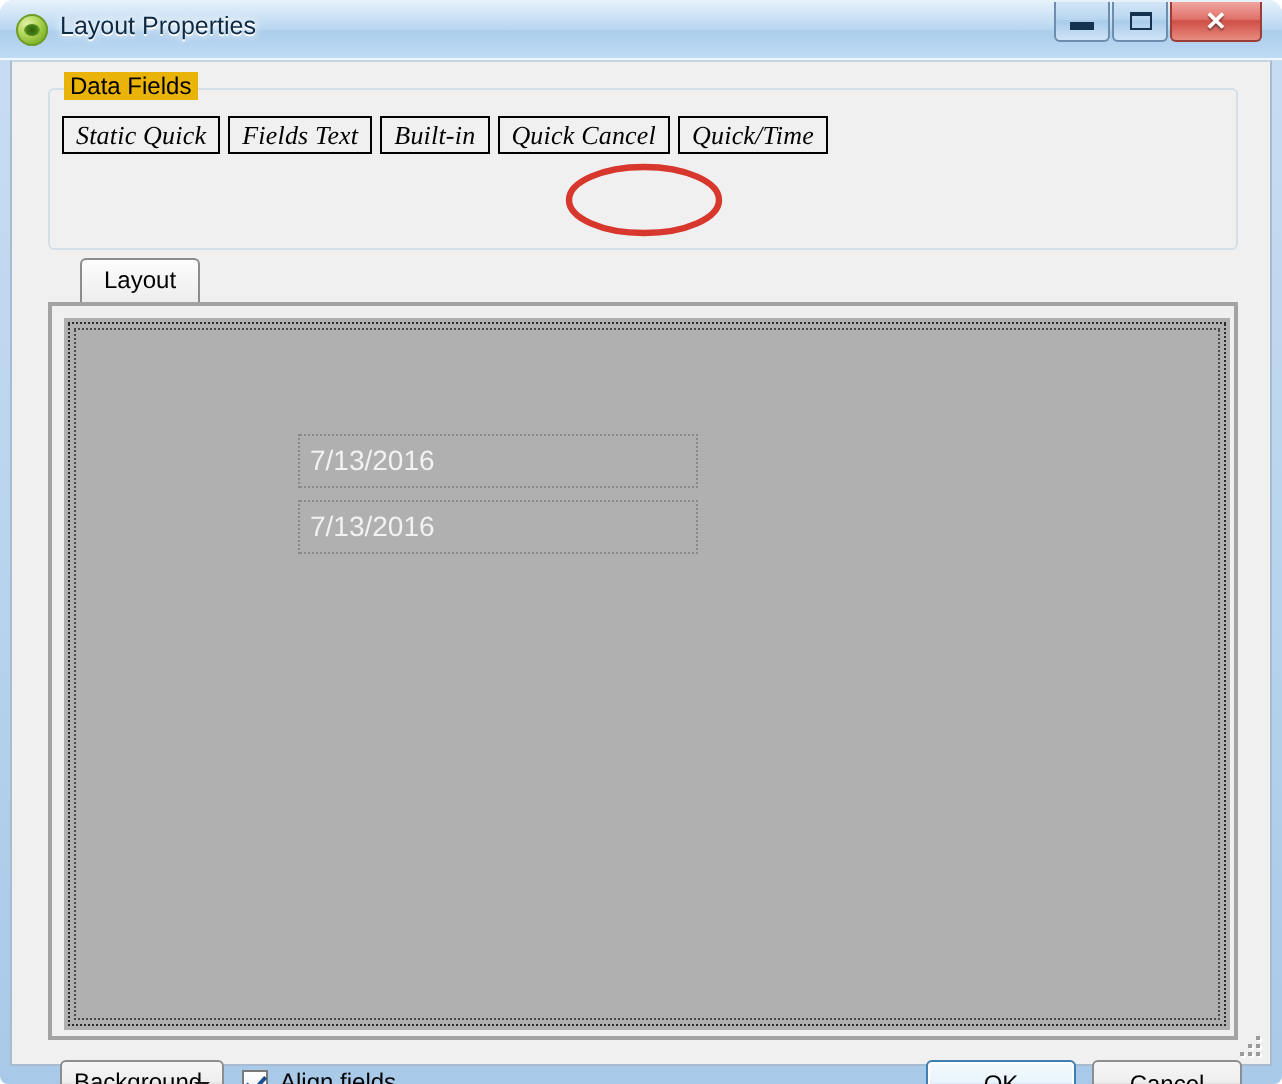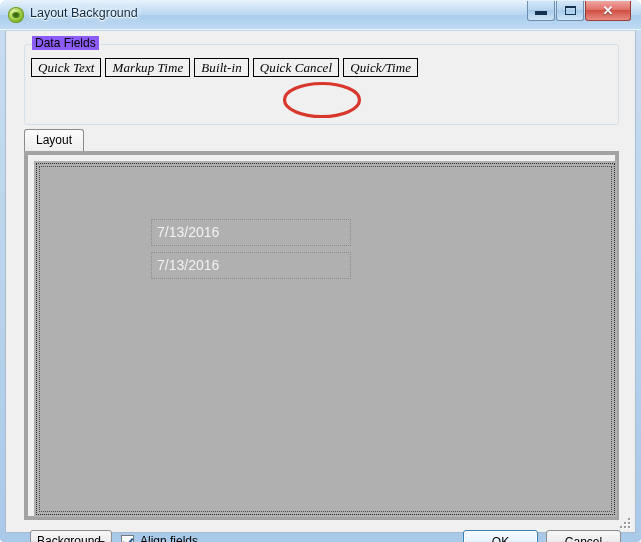--- a/index.html
+++ b/index.html
@@ -152,21 +152,21 @@
     box-sizing: border-box;
     border: 1px solid #d5dfe8;
     border-radius: 3px;
     background: transparent;
   }
   #group-datafields-label {
     position: absolute;
     left: 26px;
     top: 5px;
     padding: 0 3px;
-    background: #8b5cf6;
+    background: #eab308;
     font-size: 12px;
     color: #000000;
     white-space: nowrap;
   }
   #fields-row {
     position: absolute;
     left: 25px;
     top: 27px;
     display: flex;
     gap: 4px;
@@ -200,42 +200,42 @@
   
   #tabstrip {
     position: absolute;
     left: 18px;
     top: 98px;
     width: 595px;
     height: 22px;
   }
   #tab-layout {
     position: absolute;
-    left: 0;
+    left: 16px;
     top: 0;
     height: 23px;
     box-sizing: border-box;
     padding: 3px 11px 0 11px;
     border: 1px solid #8c8c8c;
     border-bottom: none;
     border-radius: 3px 3px 0 0;
     background: linear-gradient(to bottom, #fdfdfd 0%, #f4f4f4 50%, #ededed 100%);
     font-size: 12px;
     color: #000000;
     cursor: default;
   }
 
   #tabpage {
     position: absolute;
     left: 18px;
     top: 120px;
     width: 595px;
     height: 369px;
     box-sizing: border-box;
-    border: 4px solid #a3a3a3;
+    border: 2px solid #a3a3a3;
     background: #f0f0f0;
     text-decoration: underline;
   }
 
   
   #layout-canvas {
     position: absolute;
     left: 8px;
     top: 8px;
     width: 579px;
@@ -372,21 +372,21 @@
     box-shadow: 1px 1px 0 #ffffff;
   }
 </style>
 </head>
 <body>
 
 <div id="window">
 
   <div id="titlebar">
     <div id="title-icon"></div>
-    <div id="title-text">Layout Background</div>
+    <div id="title-text">Layout Properties</div>
 
     <div class="capbtn" id="btn-min">
       <div class="cap-glyph">
           <span class="min-glyph"></span>
         </div>
     </div>
     <div class="capbtn" id="btn-max">
       <div class="cap-glyph">
           <span class="max-glyph"></span>
         </div>
@@ -395,22 +395,22 @@
       <div class="cap-glyph">✕</div>
     </div>
   </div>
 
   <div id="client">
 
     <div id="group-datafields"></div>
     <div id="group-datafields-label">Data Fields</div>
 
     <div id="fields-row">
-      <div class="field-btn">Quick Text</div>
-      <div class="field-btn">Markup Time</div>
+      <div class="field-btn">Static Quick</div>
+      <div class="field-btn">Fields Text</div>
       <div class="field-btn">Built-in</div>
       <div class="field-btn">Quick Cancel</div>
       <div class="field-btn">Quick/Time</div>
     </div>
 
     <svg id="annotation-ellipse" viewBox="0 0 80 38">
       <ellipse cx="40" cy="19" rx="37.5" ry="16.5" fill="none" stroke="#d8372e" stroke-width="3.2"></ellipse>
     </svg>
 
     <div id="tabstrip">

